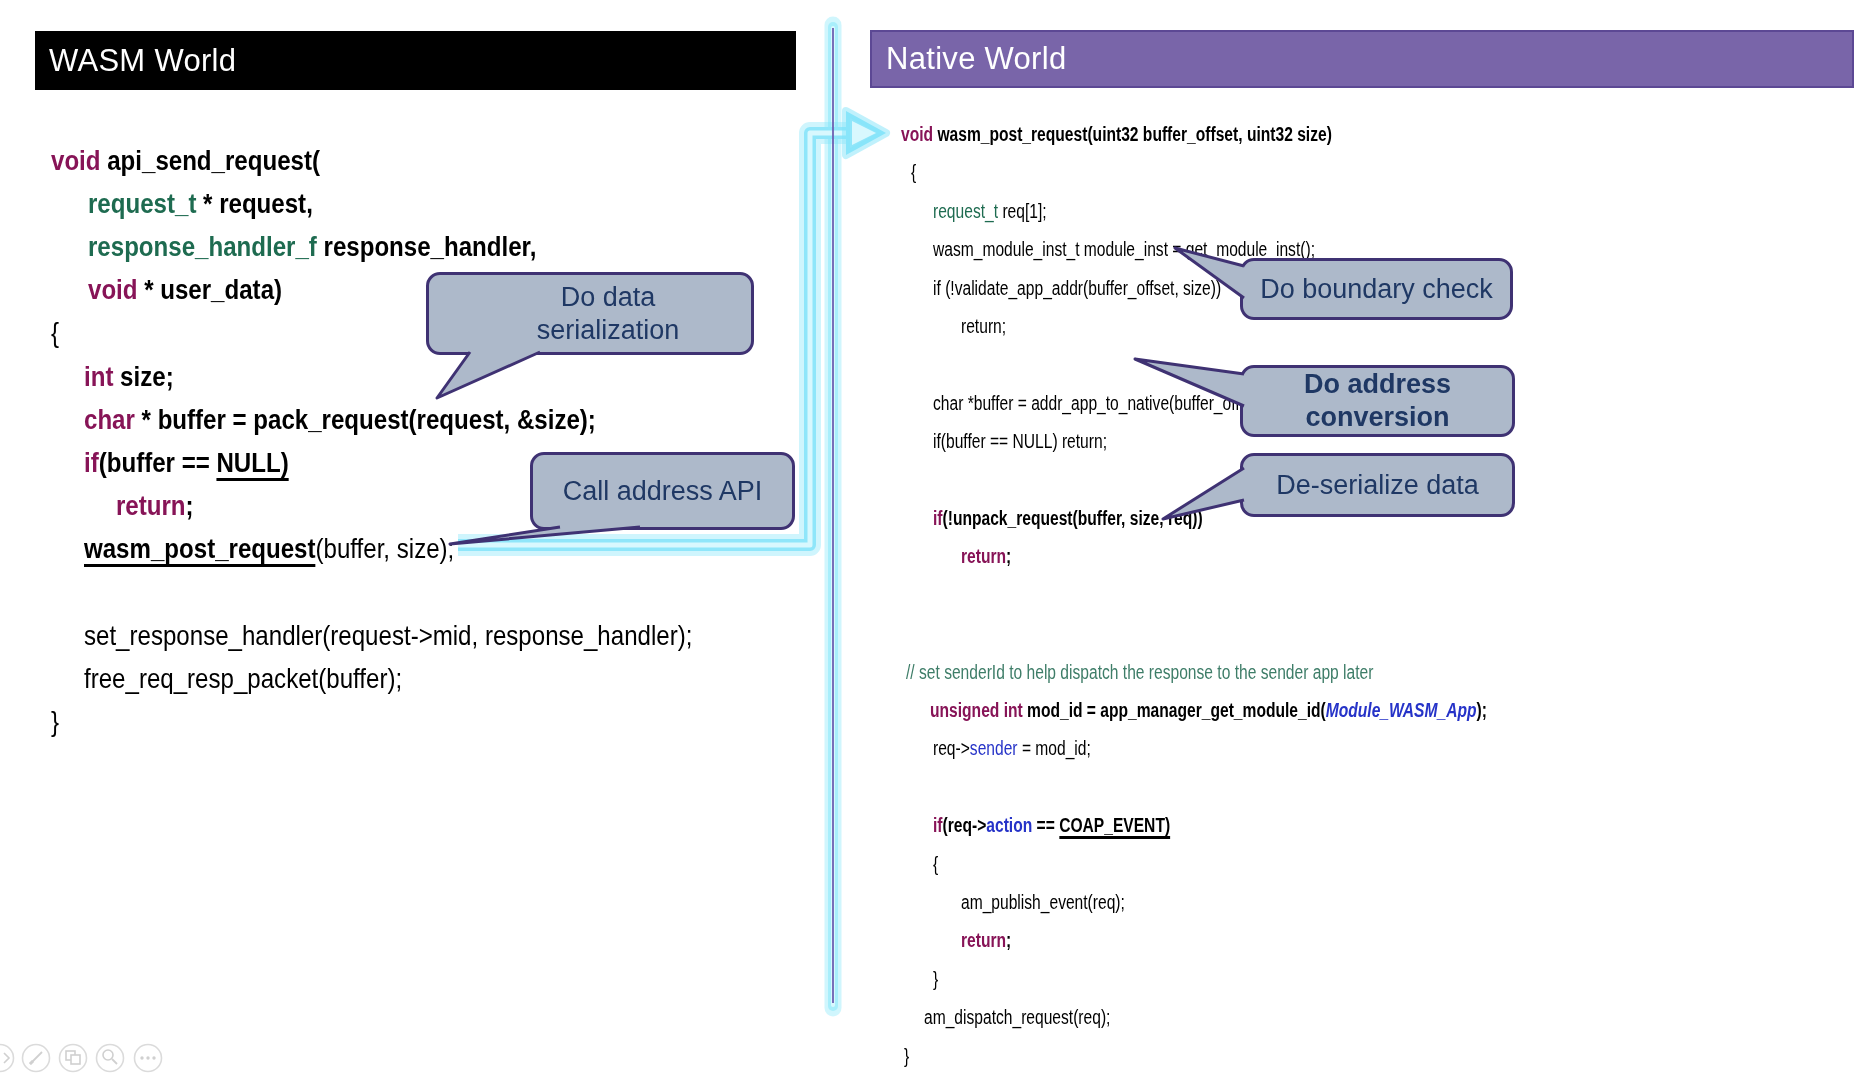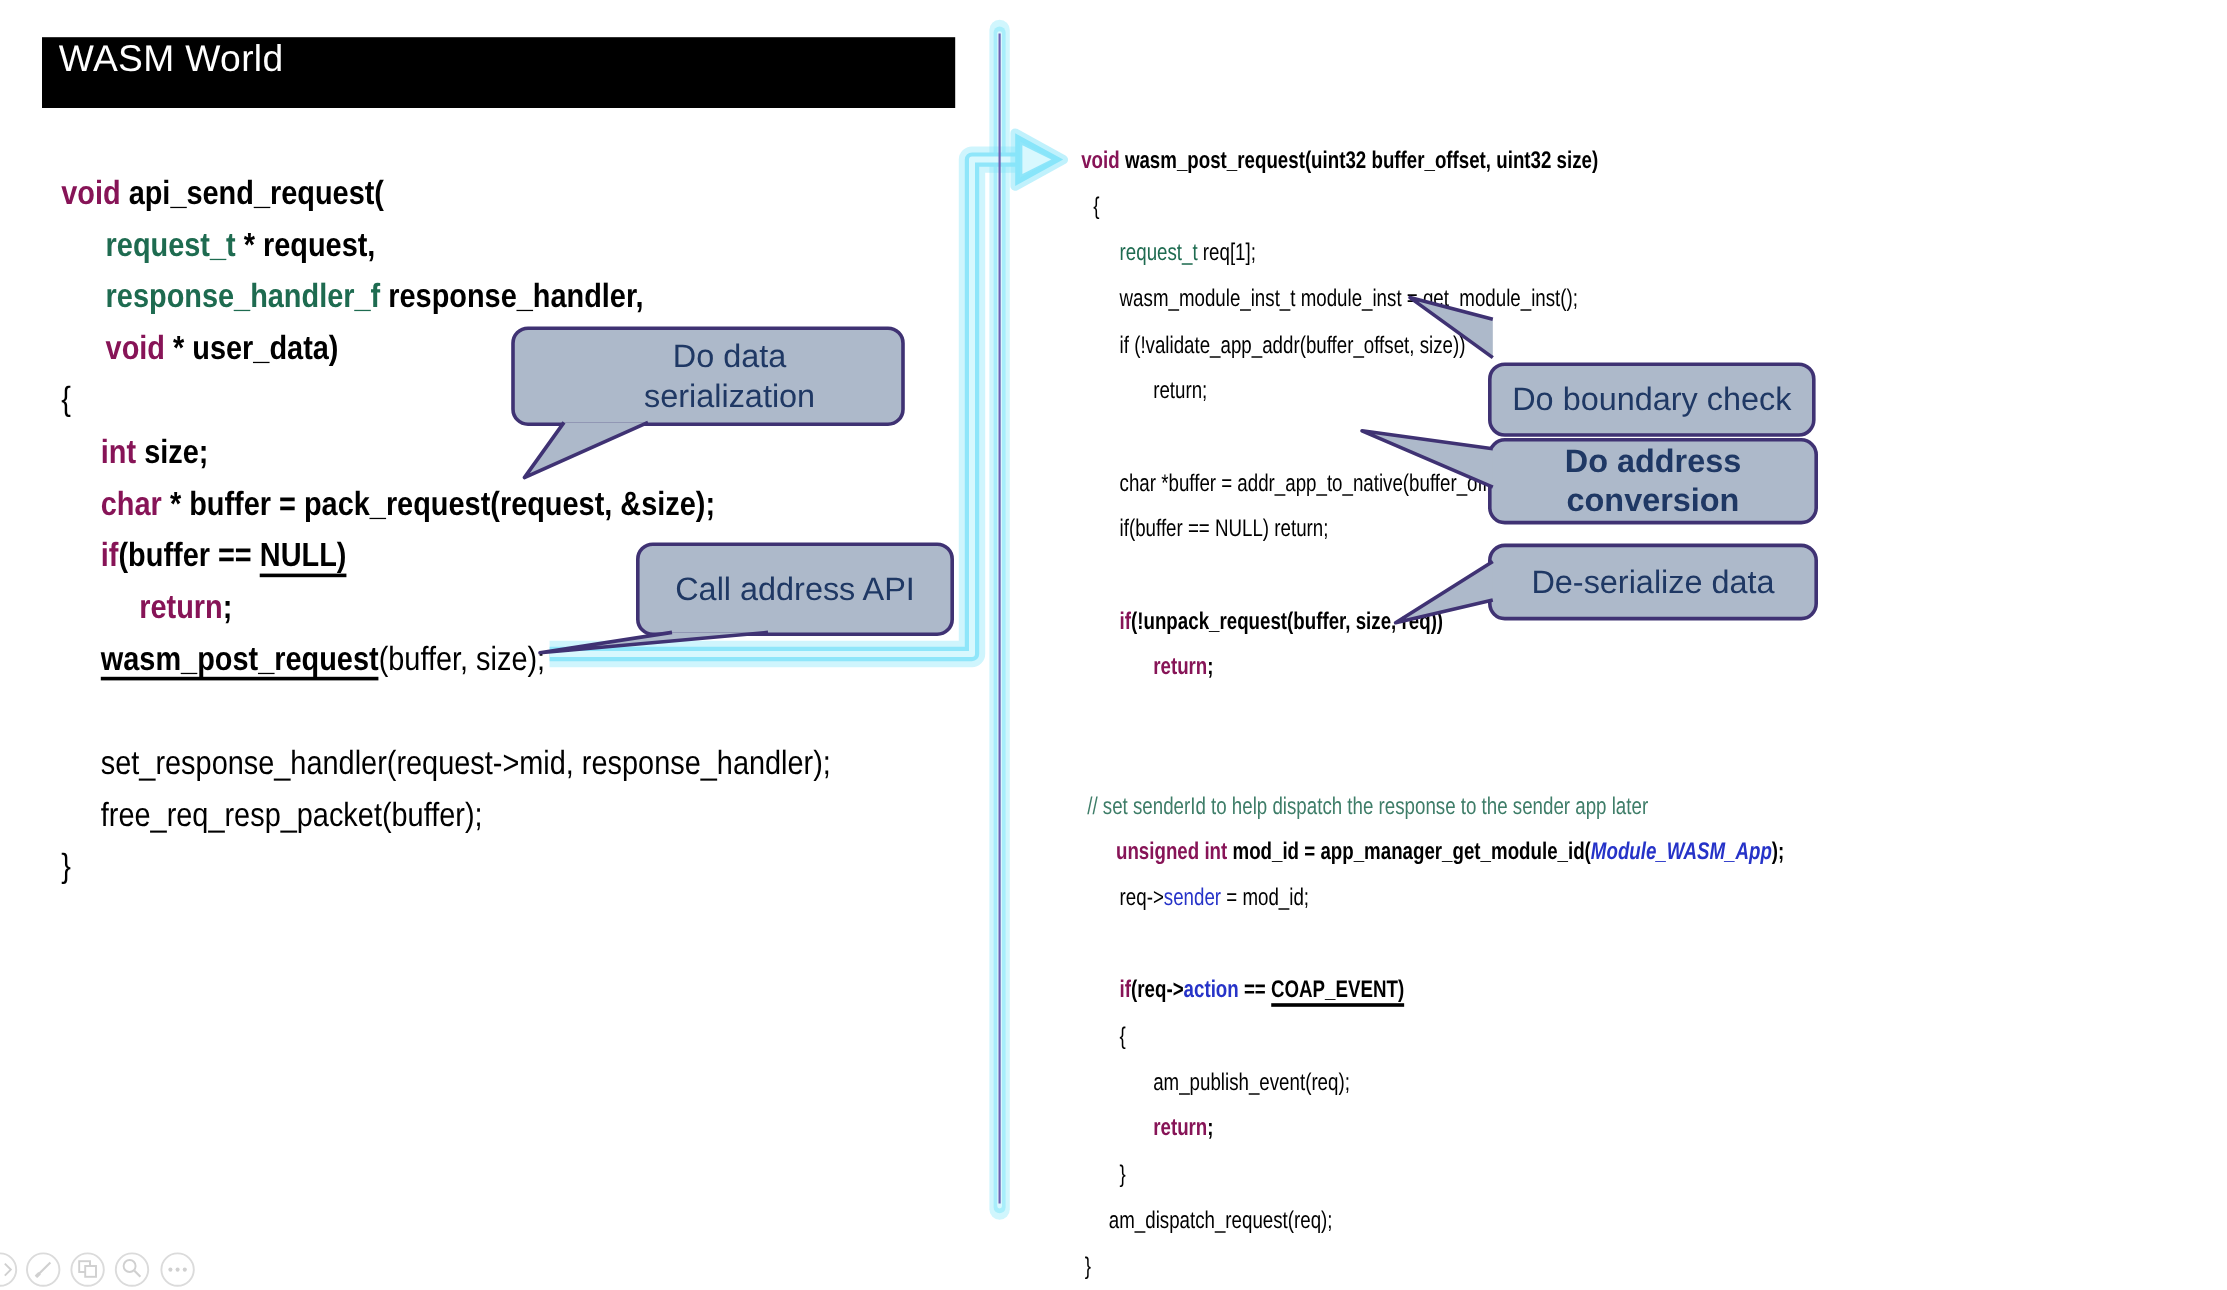--- a/index.html
+++ b/index.html
@@ -1,21 +1,21 @@
 <!DOCTYPE html>
 <html><head>
 <meta charset="utf-8">
 <style>
   html,body{margin:0;padding:0;background:#ffffff;}
   #canvas{
     position:relative;width:1856px;height:1075px;overflow:hidden;background:#ffffff;
     font-family:"Liberation Sans",sans-serif;
   }
   
-  .hdr{position:absolute;display:flex;align-items:flex-start;box-sizing:border-box;}
+  .hdr{position:absolute;display:flex;align-items:center;box-sizing:border-box;}
   #wasm-hdr{left:35px;top:31px;width:761px;height:59px;background:#000000;}
   #native-hdr{left:870px;top:30px;width:984px;height:58px;background:#7965A9;border:2px solid #5C4894;}
   .hdr span{color:#ffffff;font-size:31px;padding-left:14px;letter-spacing:.3px;}
   
   .code-line{position:absolute;white-space:pre;transform-origin:0 50%;}
   .lc{font-size:28px;height:43px;line-height:43px;transform:scaleX(0.86);}
   .rc{font-size:20px;height:38px;line-height:38px;transform:scaleX(0.78);}
   .kw{color:#871457;font-weight:700;}
   .b{color:#000000;font-weight:700;}
   .bu{color:#000000;font-weight:700;border-bottom:3px solid #000;padding-bottom:0px;}
@@ -53,20 +53,23 @@
     <path d="M458,545 L810,545 L810,133 L848,133" fill="none" stroke="#D8F8FE" stroke-width="5" stroke-linejoin="round"></path>
     <polygon points="846,111 886,133 846,155" fill="#8FE6FA" stroke="rgba(130,228,250,0.5)" stroke-width="8" stroke-linejoin="round"></polygon>
     <polygon points="852,121 876,133 852,145" fill="#D8F8FE"></polygon>
 
     <line x1="833" y1="28" x2="833" y2="1003" stroke="#6E5FB2" stroke-width="1.8"></line>
   </svg>
 
   <div class="hdr" id="wasm-hdr">
     <span>WASM World</span>
   </div>
+  <div class="hdr" id="native-hdr">
+    <span>Native World</span>
+  </div>
 
   <div id="code-left">
       <div class="code-line lc" style="left: 35px; top: 138.5px;"><span class="kw">void</span><span class="b"> api_send_request(</span></div>
       <div class="code-line lc" style="left: 72px; top: 181.7px;"><span class="type">request_t</span><span class="b"> * request,</span></div>
       <div class="code-line lc" style="left: 72px; top: 224.9px;"><span class="type">response_handler_f</span><span class="b"> response_handler,</span></div>
       <div class="code-line lc" style="left: 72px; top: 268.1px;"><span class="kw">void</span><span class="b"> * user_data)</span></div>
       <div class="code-line lc" style="left: 35px; top: 311.3px;"><span class="r">{</span></div>
       <div class="code-line lc" style="left: 68px; top: 354.5px;"><span class="kw">int</span><span class="b"> size;</span></div>
       <div class="code-line lc" style="left: 68px; top: 397.7px;"><span class="kw">char</span><span class="b"> * buffer = pack_request(request, &amp;size);</span></div>
       <div class="code-line lc" style="left: 68px; top: 440.9px;"><span class="kw">if</span><span class="b">(buffer == </span><span class="bu">NULL)</span></div>
@@ -100,21 +103,21 @@
     </div>
 
   <div id="callout-root">
       <div class="callout" style="left: 426px; top: 272px; width: 328px; height: 83px; padding-left: 36px;">
         <div>Do data</div>
         <div>serialization</div>
       </div>
       <div class="callout" style="left: 530px; top: 452px; width: 265px; height: 78px;">
         <div>Call address API</div>
       </div>
-      <div class="callout" style="left: 1240px; top: 258px; width: 273px; height: 62px; margin-top: 44px;">
+      <div class="callout" style="left: 1240px; top: 258px; width: 273px; height: 62px;">
         <div>Do boundary check</div>
       </div>
       <div class="callout" style="left: 1240px; top: 365px; width: 275px; height: 72px; font-weight: bold;">
         <div>Do address</div>
         <div>conversion</div>
       </div>
       <div class="callout" style="left: 1240px; top: 453px; width: 275px; height: 64px; align-items: center;">
         <div>De-serialize data</div>
       </div>
     </div>

